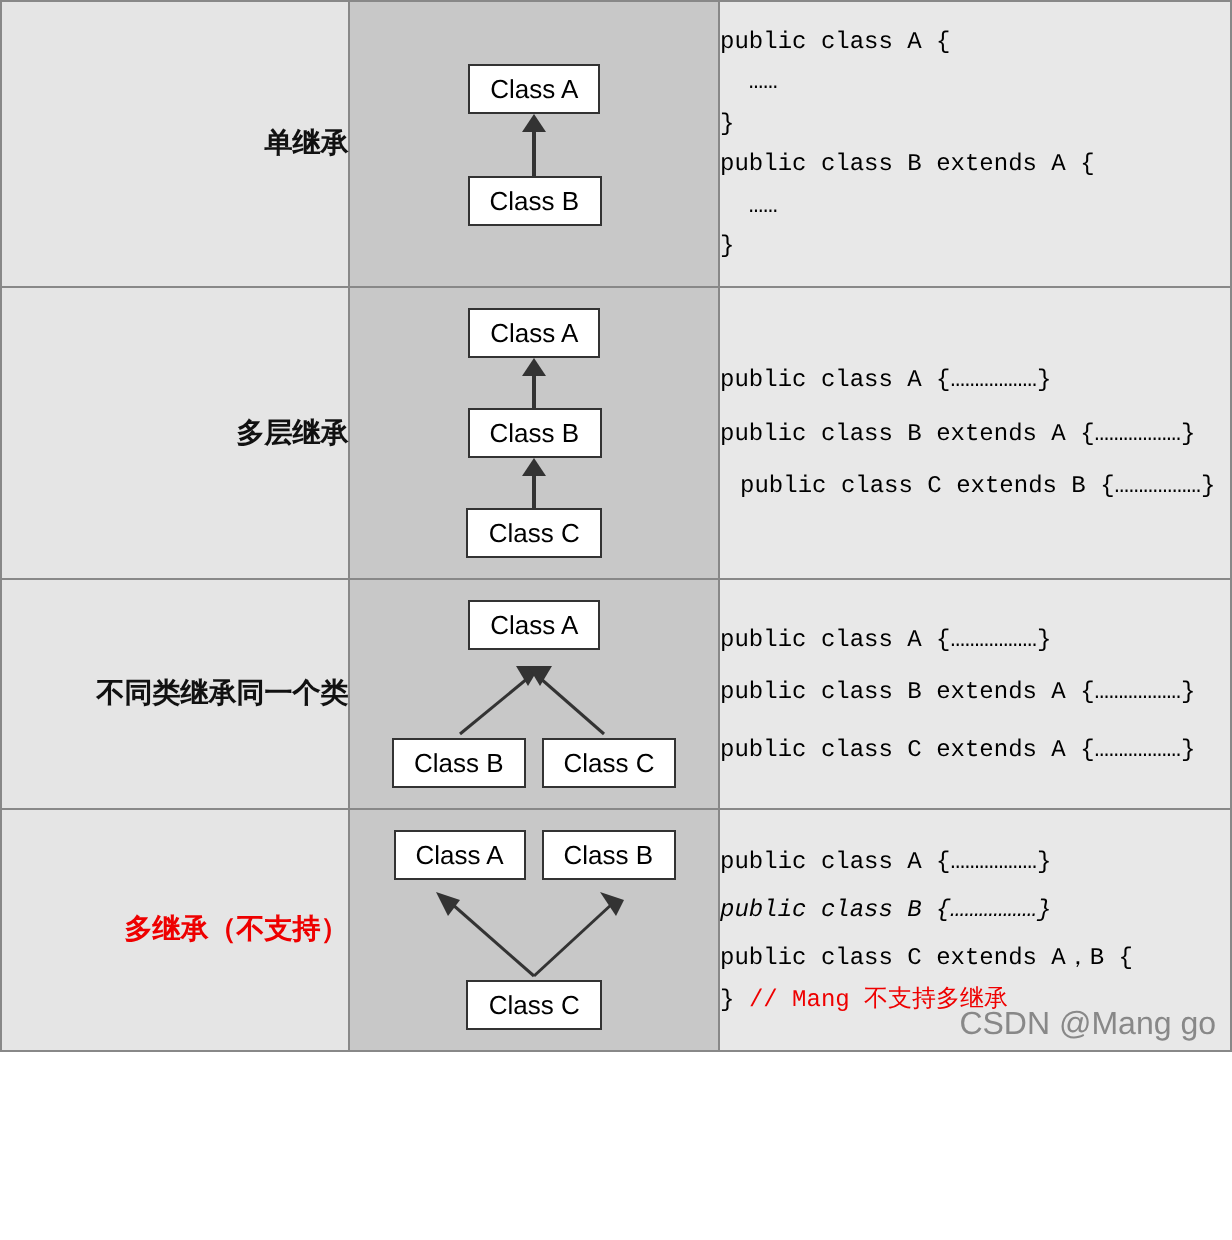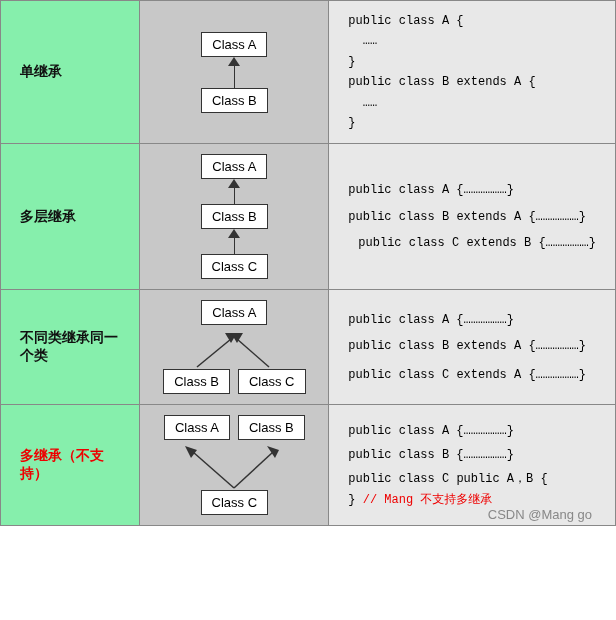--- a/index.html
+++ b/index.html
@@ -11,26 +11,26 @@
       min-height: 620px;
     }
     .table {
       width: 616px;
       border-collapse: collapse;
       border: 1.5px solid #888;
     }
     .table td {
       border: 1.5px solid #888;
       vertical-align: middle;
-      padding: 10px 19px;
+      padding: 10px 0;
     }
     .left-cell {
       width: 175px;
-      background: #86efac;
-      text-align: left;
+      background: #e5e5e5;
+      text-align: right;
     }
     .diagram-cell {
       width: 185px;
       background: #c8c8c8;
       text-align: center;
       padding: 12px 6px;
     }
     .code-cell {
       width: 256px;
       background: #e8e8e8;
@@ -82,22 +82,22 @@
     }
     .code-line {
       line-height: 1.7;
       white-space: nowrap;
     }
     .bold { font-weight: normal; }
     .red { color: #e00; }
     .watermark {
       position: absolute;
       bottom: 4px;
-      right: 24px;
-      font-size: 13px;
+      right: 8px;
+      font-size: 16px;
       color: #888;
     }
     
     svg { display: block; }
   </style>
 </head>
 <body>
 
 <div style="position:relative; width:616px;">
 <table class="table">
@@ -202,21 +202,21 @@
             <polygon points="26,6 38,10 32,18" fill="#333"></polygon>
 
             <line x1="75" y1="48" x2="114" y2="12" stroke="#333" stroke-width="1.5"></line>
             <polygon points="108,6 120,10 116,18" fill="#333"></polygon>
           </svg>
           <div class="class-box">Class C</div>
         </div>
       </td>
       <td class="code-cell">
         <div class="code-line">public class A {………………}</div>
-        <div class="code-line" style="margin-top:4px;">public class B {………………}</div>
-        <div class="code-line" style="margin-top:4px;">public class C <span class="bold">public A，B</span> {</div>
+        <div class="code-line" style="margin-top:4px;font-style:italic;">public class B {………………}</div>
+        <div class="code-line" style="margin-top:4px;">public class C <span class="bold">extends A，B</span> {</div>
         <div class="code-line">} <span class="red">// Mang 不支持多继承</span></div>
       </td>
     </tr>
   </tbody>
 </table>
 <div class="watermark">CSDN @Mang go</div>
 </div>
 
 </body></html>

